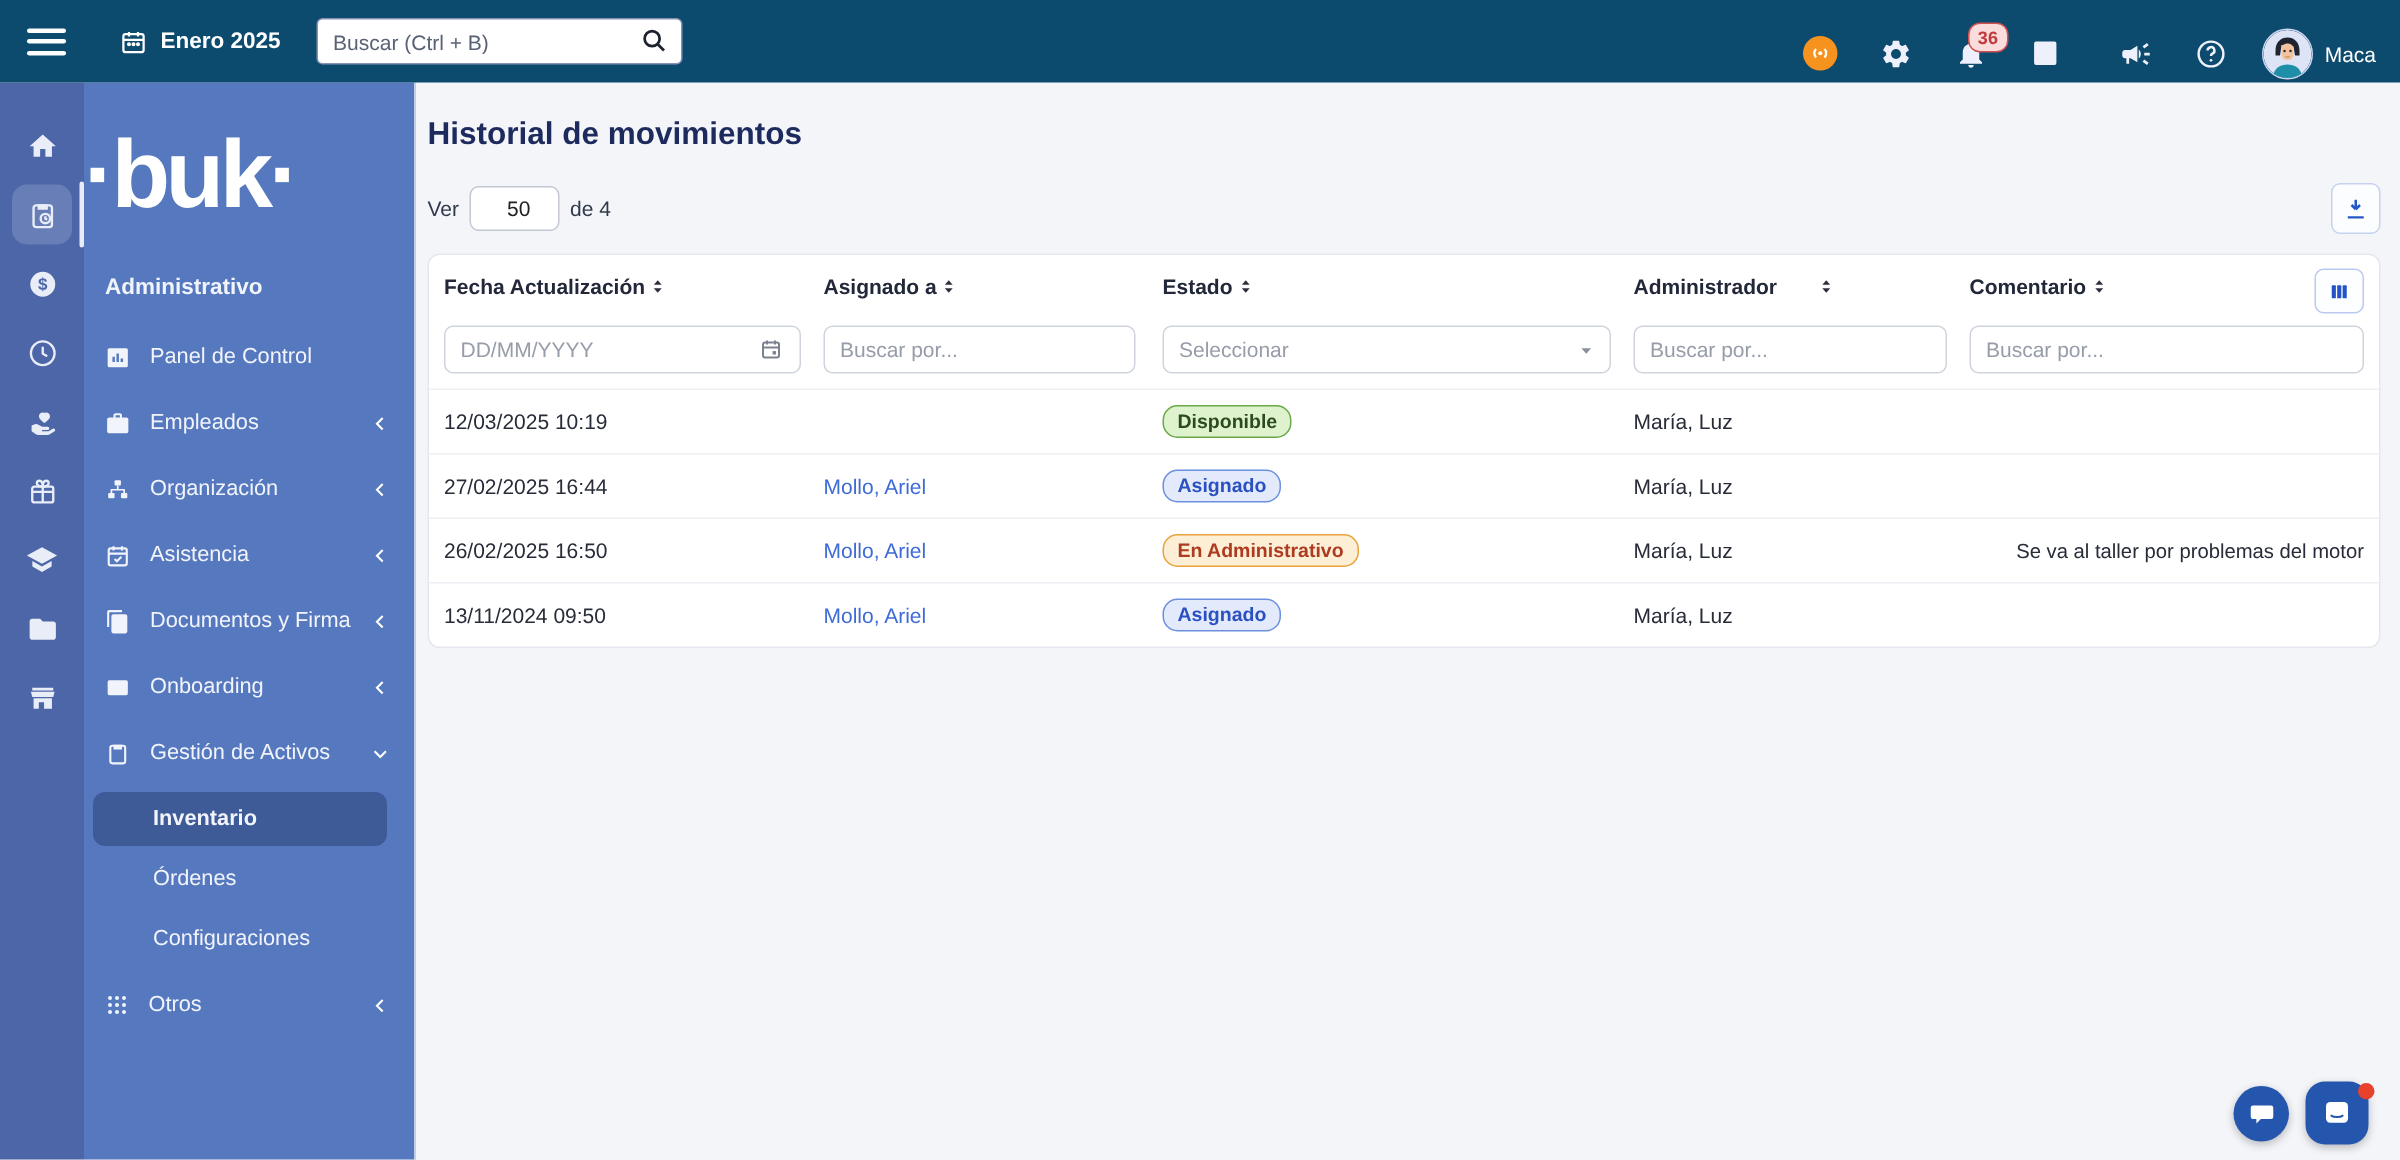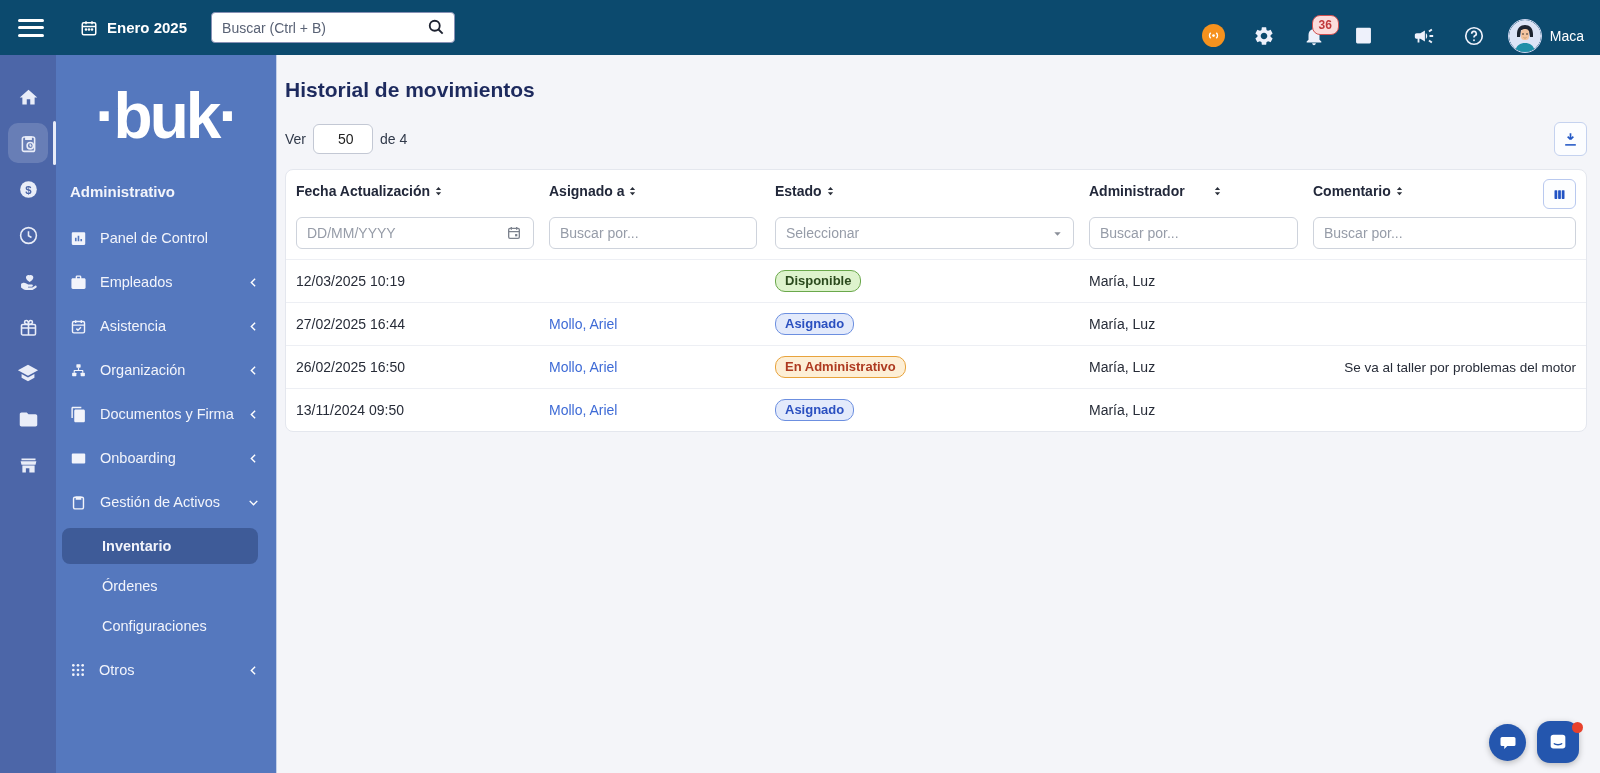--- a/index.html
+++ b/index.html
@@ -39,21 +39,21 @@
     display:flex; flex-direction:column; align-items:center; padding-top:22px; z-index:10; }
   .rail-item { width:40px; height:40px; border-radius:10px; display:flex; align-items:center;
     justify-content:center; color:#e9edf8; margin-bottom:6px; cursor:pointer; position:relative; }
   .rail-item.active { background:rgba(255,255,255,.16); }
   .rail-item.active::after { content:""; position:absolute; right:-8px; top:-2px; width:3px;
     height:44px; background:#e8ecf8; border-radius:2px; }
 
   
   .sidebar { position:absolute; top:55px; left:56px; width:221px; height:718px;
     background:#5578be; border-right:1px solid rgba(255,255,255,.65); color:#f2f4fb; z-index:9; }
-  .logo { text-align:center; margin-top:6px; font-size:64px; font-weight:bold; color:#fff;
+  .logo { text-align:left; margin-top:6px; font-size:64px; font-weight:bold; color:#fff;
     letter-spacing:-3px; line-height:110px; cursor:pointer; }
   .section-label { font-size:15px; font-weight:bold; padding-left:14px; margin-top:12px; }
   .menu { margin-top:16px; }
   .menu-item { height:44px; display:flex; align-items:center; padding:0 16px 0 14px;
     font-size:14.5px; cursor:pointer; gap:13px; }
   .menu-item .lbl { white-space:nowrap; }
   .menu-item .chev { margin-left:auto; display:flex; }
   .sub-item { height:36px; margin:4px 18px 4px 6px; border-radius:8px; display:flex;
     align-items:center; padding-left:40px; font-size:14.5px; cursor:pointer; }
   .sub-item.active { background:rgba(16,31,72,.32); font-weight:bold; }
@@ -287,44 +287,44 @@
       <span class="lbl">Empleados</span>
       <span class="chev">
         <svg width="13" height="13" viewBox="0 0 24 24" fill="none" stroke="#fff" stroke-width="2.6">
             <path d="M15 5l-7 7 7 7"></path>
           </svg>
         </span>
     </div>
 
     <div class="menu-item">
       <span>
-        <svg width="17" height="17" viewBox="0 0 24 24" fill="none" stroke="currentColor" stroke-width="2">
-          <rect x="3.5" y="5" width="17" height="16" rx="2"></rect>
-            <path d="M8 3v4M16 3v4M3.5 10h17"></path>
-          <path d="M9 15l2.2 2.2L15.5 13"></path>
-        </svg>
-        </span>
-      <span class="lbl">Asistencia</span>
-      <span class="chev">
-        <svg width="13" height="13" viewBox="0 0 24 24" fill="none" stroke="#fff" stroke-width="2.6">
-            <path d="M15 5l-7 7 7 7"></path>
-          </svg>
-        </span>
-    </div>
-
-    <div class="menu-item">
-      <span>
         <svg width="17" height="17" viewBox="0 0 24 24" fill="currentColor">
           <rect x="9" y="3" width="6" height="5" rx="1"></rect>
             <rect x="3" y="15" width="6" height="5" rx="1"></rect>
             <rect x="15" y="15" width="6" height="5" rx="1"></rect>
           <path d="M11.2 8h1.6v3.2H18a.8.8 0 0 1 .8.8v3h-1.6v-2.2H6.8V15H5.2v-3a.8.8 0 0 1 .8-.8h5.2z"></path>
         </svg>
         </span>
       <span class="lbl">Organización</span>
+      <span class="chev">
+        <svg width="13" height="13" viewBox="0 0 24 24" fill="none" stroke="#fff" stroke-width="2.6">
+            <path d="M15 5l-7 7 7 7"></path>
+          </svg>
+        </span>
+    </div>
+
+    <div class="menu-item">
+      <span>
+        <svg width="17" height="17" viewBox="0 0 24 24" fill="none" stroke="currentColor" stroke-width="2">
+          <rect x="3.5" y="5" width="17" height="16" rx="2"></rect>
+            <path d="M8 3v4M16 3v4M3.5 10h17"></path>
+          <path d="M9 15l2.2 2.2L15.5 13"></path>
+        </svg>
+        </span>
+      <span class="lbl">Asistencia</span>
       <span class="chev">
         <svg width="13" height="13" viewBox="0 0 24 24" fill="none" stroke="#fff" stroke-width="2.6">
             <path d="M15 5l-7 7 7 7"></path>
           </svg>
         </span>
     </div>
 
     <div class="menu-item">
       <span>
         <svg width="17" height="17" viewBox="0 0 24 24" fill="currentColor">

